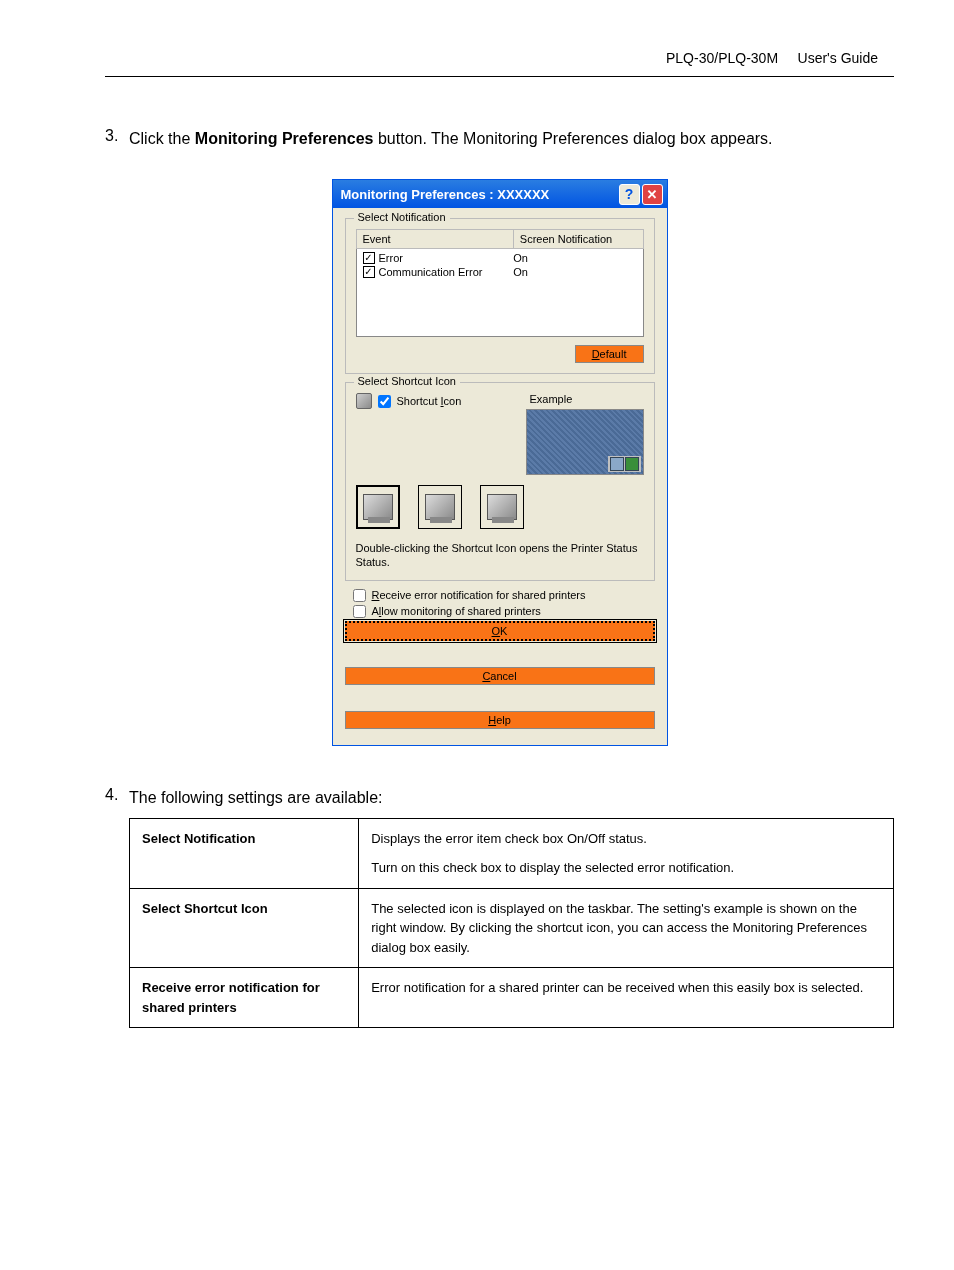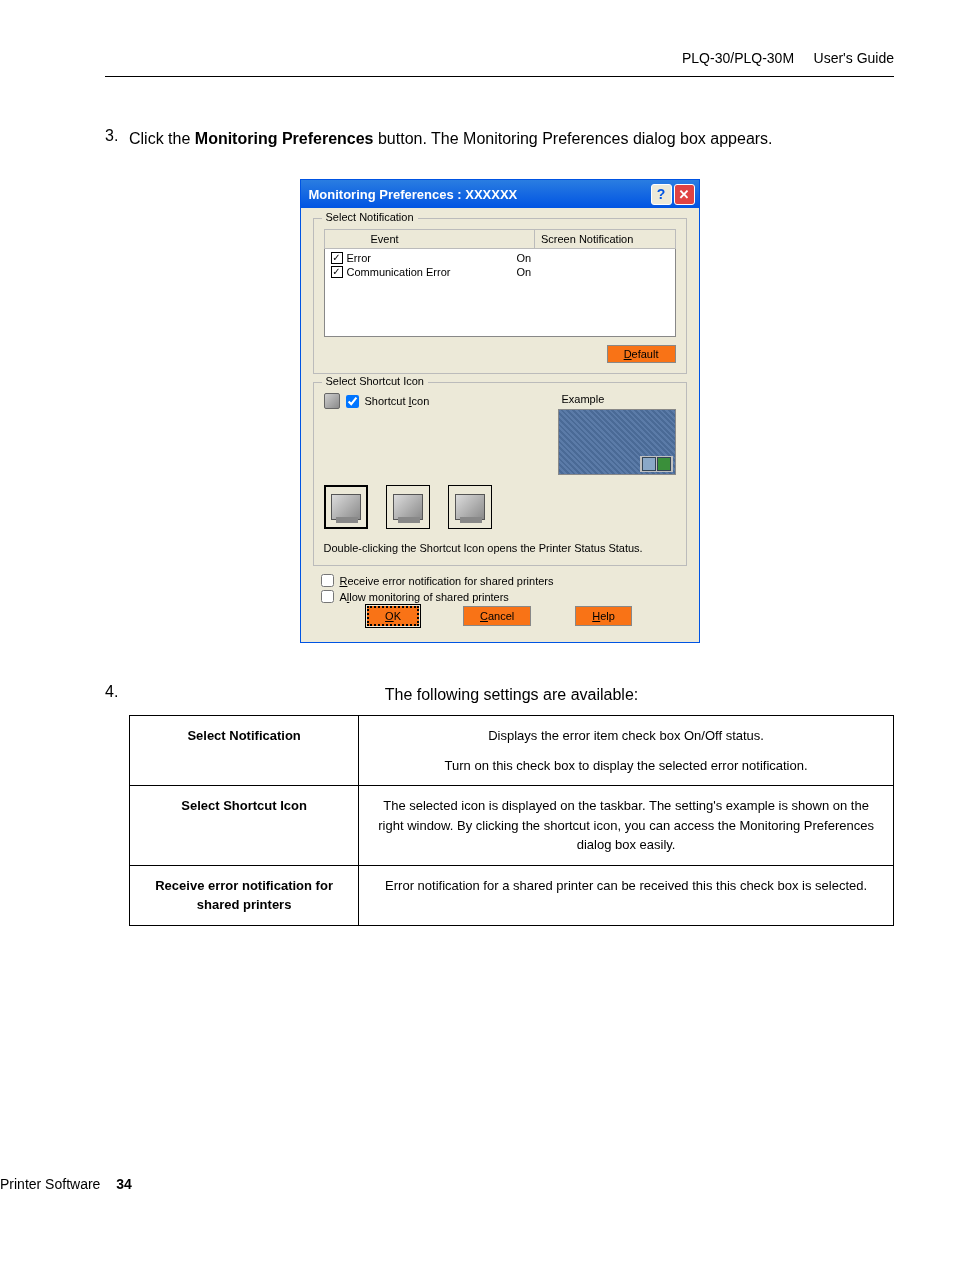--- a/index.html
+++ b/index.html
@@ -9,21 +9,21 @@
     }
     body {
       font-family: "Myriad Pro", "Segoe UI", Arial, sans-serif;
       background: #fff;
       width: 954px;
       margin: 0 auto;
       color: #000;
     }
     .page-header {
       text-align: right;
-      padding: 50px 60px 10px 0;
+      padding: 50px 76px 10px 0;
       font-size: 14px;
     }
     .header-rule {
       border: none;
       border-top: 1px solid #000;
       margin: 0 60px 0 105px;
     }
     .content {
       padding: 50px 60px 0 105px;
     }
@@ -32,32 +32,31 @@
       margin-bottom: 28px;
     }
     .step-num {
       width: 24px;
       flex-shrink: 0;
       font-size: 16px;
     }
     .step-text {
       font-size: 16px;
       line-height: 1.5;
-      text-align: center;
     }
     .bold {
       font-weight: bold;
     }
     .dialog-wrap {
       display: flex;
       justify-content: center;
       margin: 18px 0 40px 0;
     }
     .dialog {
-      width: 400px;
+      width: 336px;
       background: #ece9d8;
       border: 1px solid #0054e3;
       padding-bottom: 10px;
       font-family: Tahoma, Arial, sans-serif;
       font-size: 11px;
     }
     .titlebar {
       background: linear-gradient(to right, #0a246a, #3a6ea5 50%, #0a246a);
       background: linear-gradient(to bottom, #2a7de1, #0054e3);
       color: #fff;
@@ -112,21 +111,20 @@
       left: 8px;
       background: #ece9d8;
       padding: 0 4px;
       font-size: 11px;
     }
     .listhdr {
       display: flex;
       border: 1px solid #bbb;
       background: #ece9d8;
       font-size: 11px;
-      padding-left: 40px;
     }
     .listhdr > div {
       padding: 3px 6px;
       border-right: 1px solid #bbb;
     }
     .listhdr .col1 { width: 55%; }
     .listhdr .col2 { flex: 1; border-right: none; }
     .listbox {
       background: #fff;
       border: 1px solid #888;
@@ -258,21 +256,22 @@
     .chk-line {
       display: flex;
       align-items: center;
       gap: 6px;
       font-size: 11px;
       margin: 3px 0 3px 8px;
     }
     .btn-row {
       display: flex;
       justify-content: center;
-      gap: 44px;
+      gap: 26px;
+      flex-direction: column;
     }
     .btn.default {
       border: 2px dotted #000;
       outline: 1px solid #000;
       outline-offset: 1px;
     }
     .u { text-decoration: underline; }
     .settings-table {
       border-collapse: collapse;
       width: 100%;
@@ -419,21 +418,21 @@
             <div>Displays the error item check box On/Off status.</div>
             <div style="margin-top:10px">Turn on this check box to display the selected error notification.</div>
           </td>
         </tr>
         <tr>
           <td class="label">Select Shortcut Icon</td>
           <td>The selected icon is displayed on the taskbar. The setting's example is shown on the right window. By clicking the shortcut icon, you can access the Monitoring Preferences dialog box easily.</td>
         </tr>
         <tr>
           <td class="label">Receive error notification for shared printers</td>
-          <td>Error notification for a shared printer can be received this this check box is selected.</td>
+          <td>Error notification for a shared printer can be received when this easily box is selected.</td>
         </tr>
       </tbody>
         </table>
     </div>
   </div>
 
 </div>
 
 <div class="footer">
   <span>Printer Software</span>

